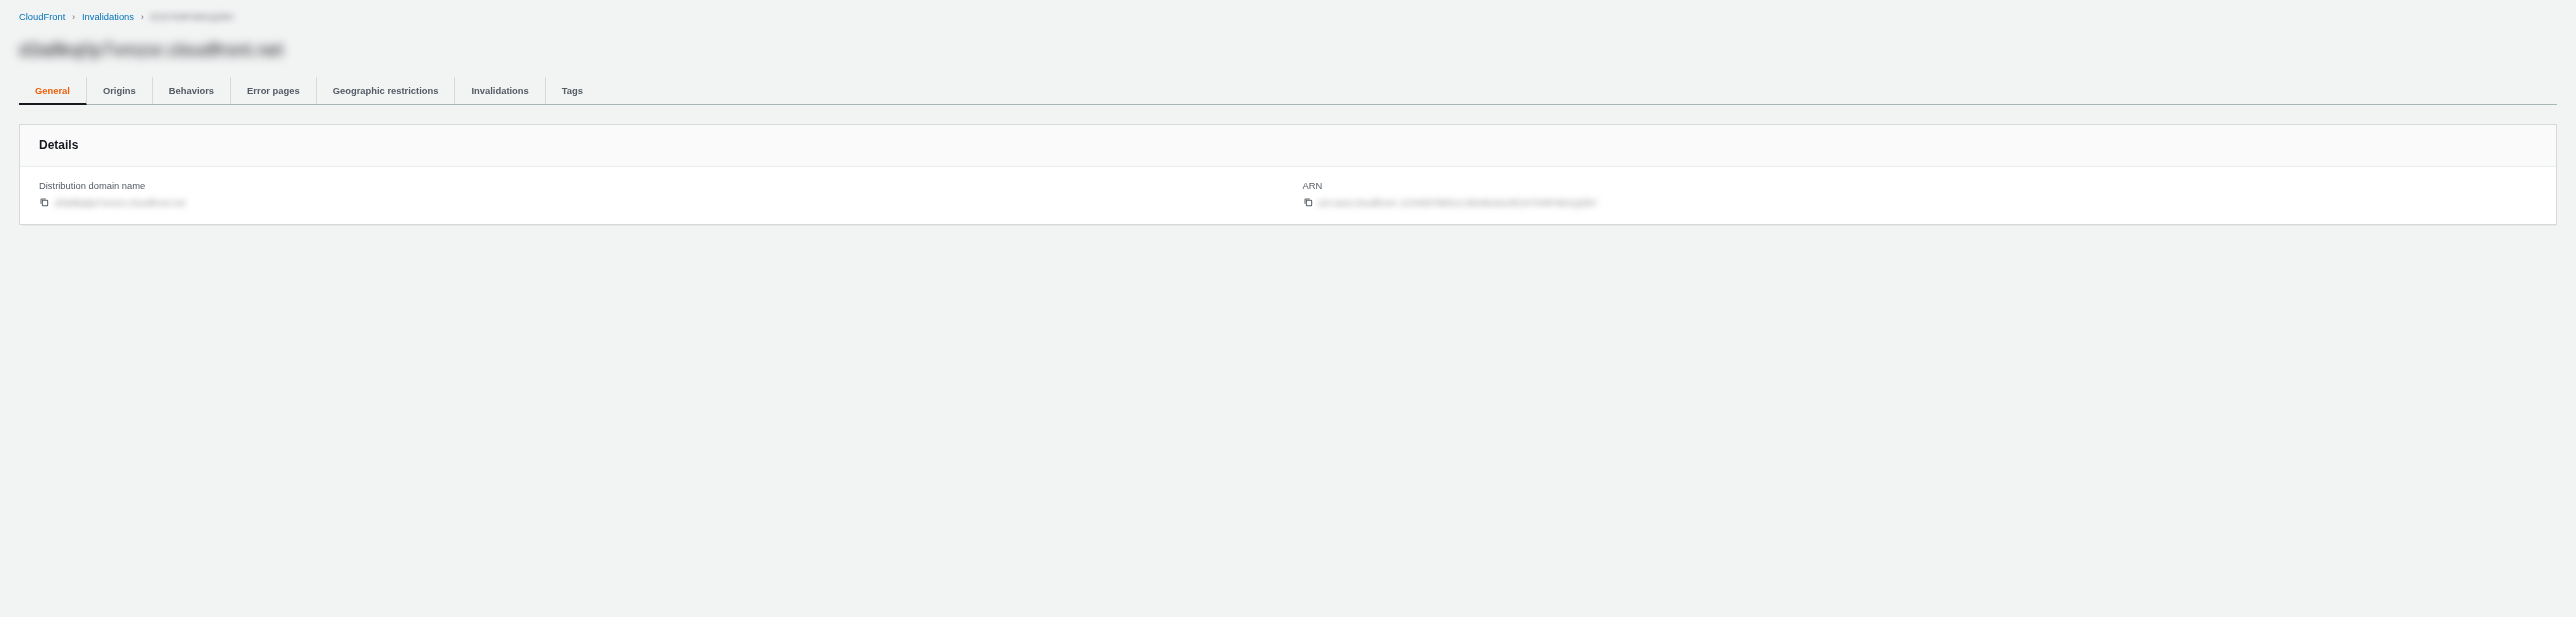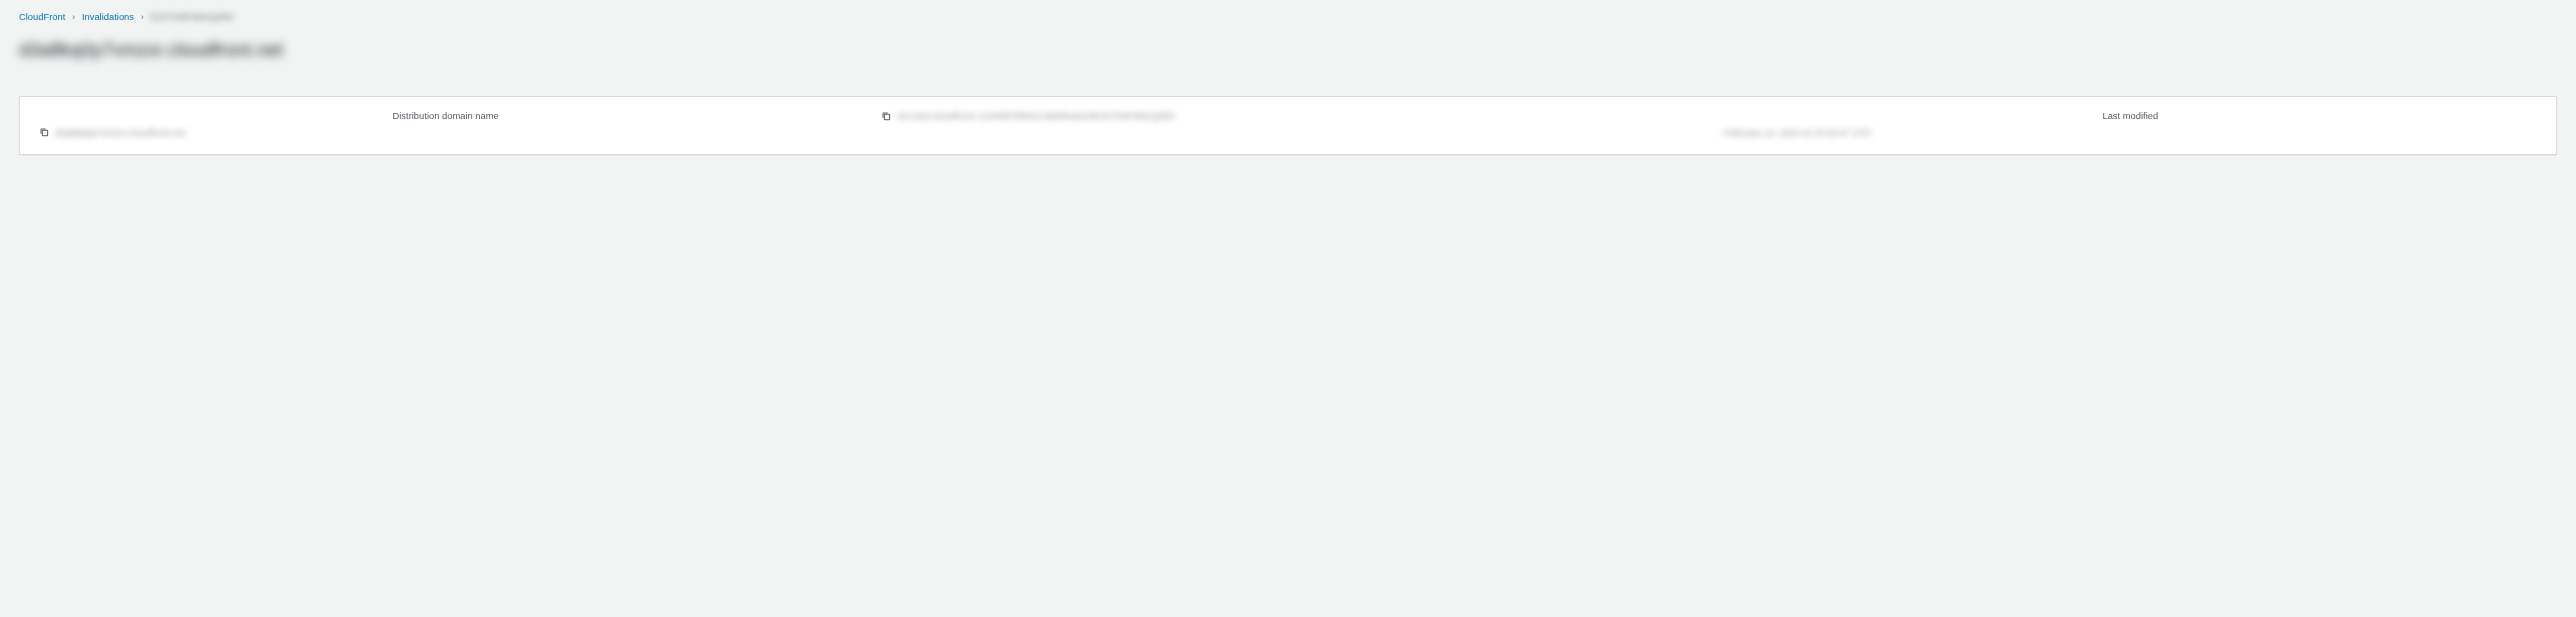--- a/index.html
+++ b/index.html
@@ -88,21 +88,20 @@
     font-size: 12px;
     font-weight: 700;
     color: #16191f;
   }
   .panel-body {
     padding: 13.4px 19px 16px 19px;
   }
   .columns {
     display: flex;
     gap: 29px;
-    text-align: center;
   }
   .col {
     flex: 1;
     min-width: 0;
   }
   .field-label {
     font-size: 9.4px;
     color: #545b64;
     margin-bottom: 5.4px;
   }
@@ -145,50 +144,57 @@
     <span class="breadcrumb-sep">›</span>
     <a>Invalidations</a>
     <span class="breadcrumb-sep">›</span>
     <span class="breadcrumb-current">E2X7K9P4M1QZ8V</span>
   </nav>
 
   
   <h1 class="page-title">d3a8kq0p7vmzxr.cloudfront.net</h1>
 
   
+  <div class="tabs">
+    <button class="tab active">General</button>
+    <button class="tab">Origins</button>
+    <button class="tab">Behaviors</button>
+    <button class="tab">Error pages</button>
+    <button class="tab">Geographic restrictions</button>
+    <button class="tab">Invalidations</button>
+    <button class="tab">Tags</button>
+  </div>
 
   
   <section class="panel">
+    <div class="panel-header">
+      <h2 class="panel-title">Details</h2>
+    </div>
     <div class="panel-body">
       <div class="columns">
         <div class="col">
           <div class="field-label">Distribution domain name</div>
           <div class="field-value">
             <svg class="copy-icon" viewBox="0 0 16 16" fill="none" stroke="currentColor" stroke-width="1.5">
               <rect x="5" y="5" width="8" height="8" rx="1"></rect>
               <path d="M3 10V4a1 1 0 0 1 1-1h6"></path>
             </svg>
             <span class="redacted">d3a8kq0p7vmzxr.cloudfront.net</span>
           </div>
         </div>
         <div class="col">
+          <div class="field-label">ARN</div>
           <div class="field-value">
             <svg class="copy-icon" viewBox="0 0 16 16" fill="none" stroke="currentColor" stroke-width="1.5">
               <rect x="5" y="5" width="8" height="8" rx="1"></rect>
               <path d="M3 10V4a1 1 0 0 1 1-1h6"></path>
             </svg>
             <span class="redacted">arn:aws:cloudfront::123456789012:distribution/E2X7K9P4M1QZ8V</span>
           </div>
         </div>
-        <div class="col">
-          <div class="field-label">Last modified</div>
-          <div class="field-value">
-            <span class="redacted">February 14, 2024 at 10:32:47 UTC</span>
-          </div>
-        </div>
       </div>
     </div>
   </section>
 
   
 
 </div>
 
 
 </body></html>

